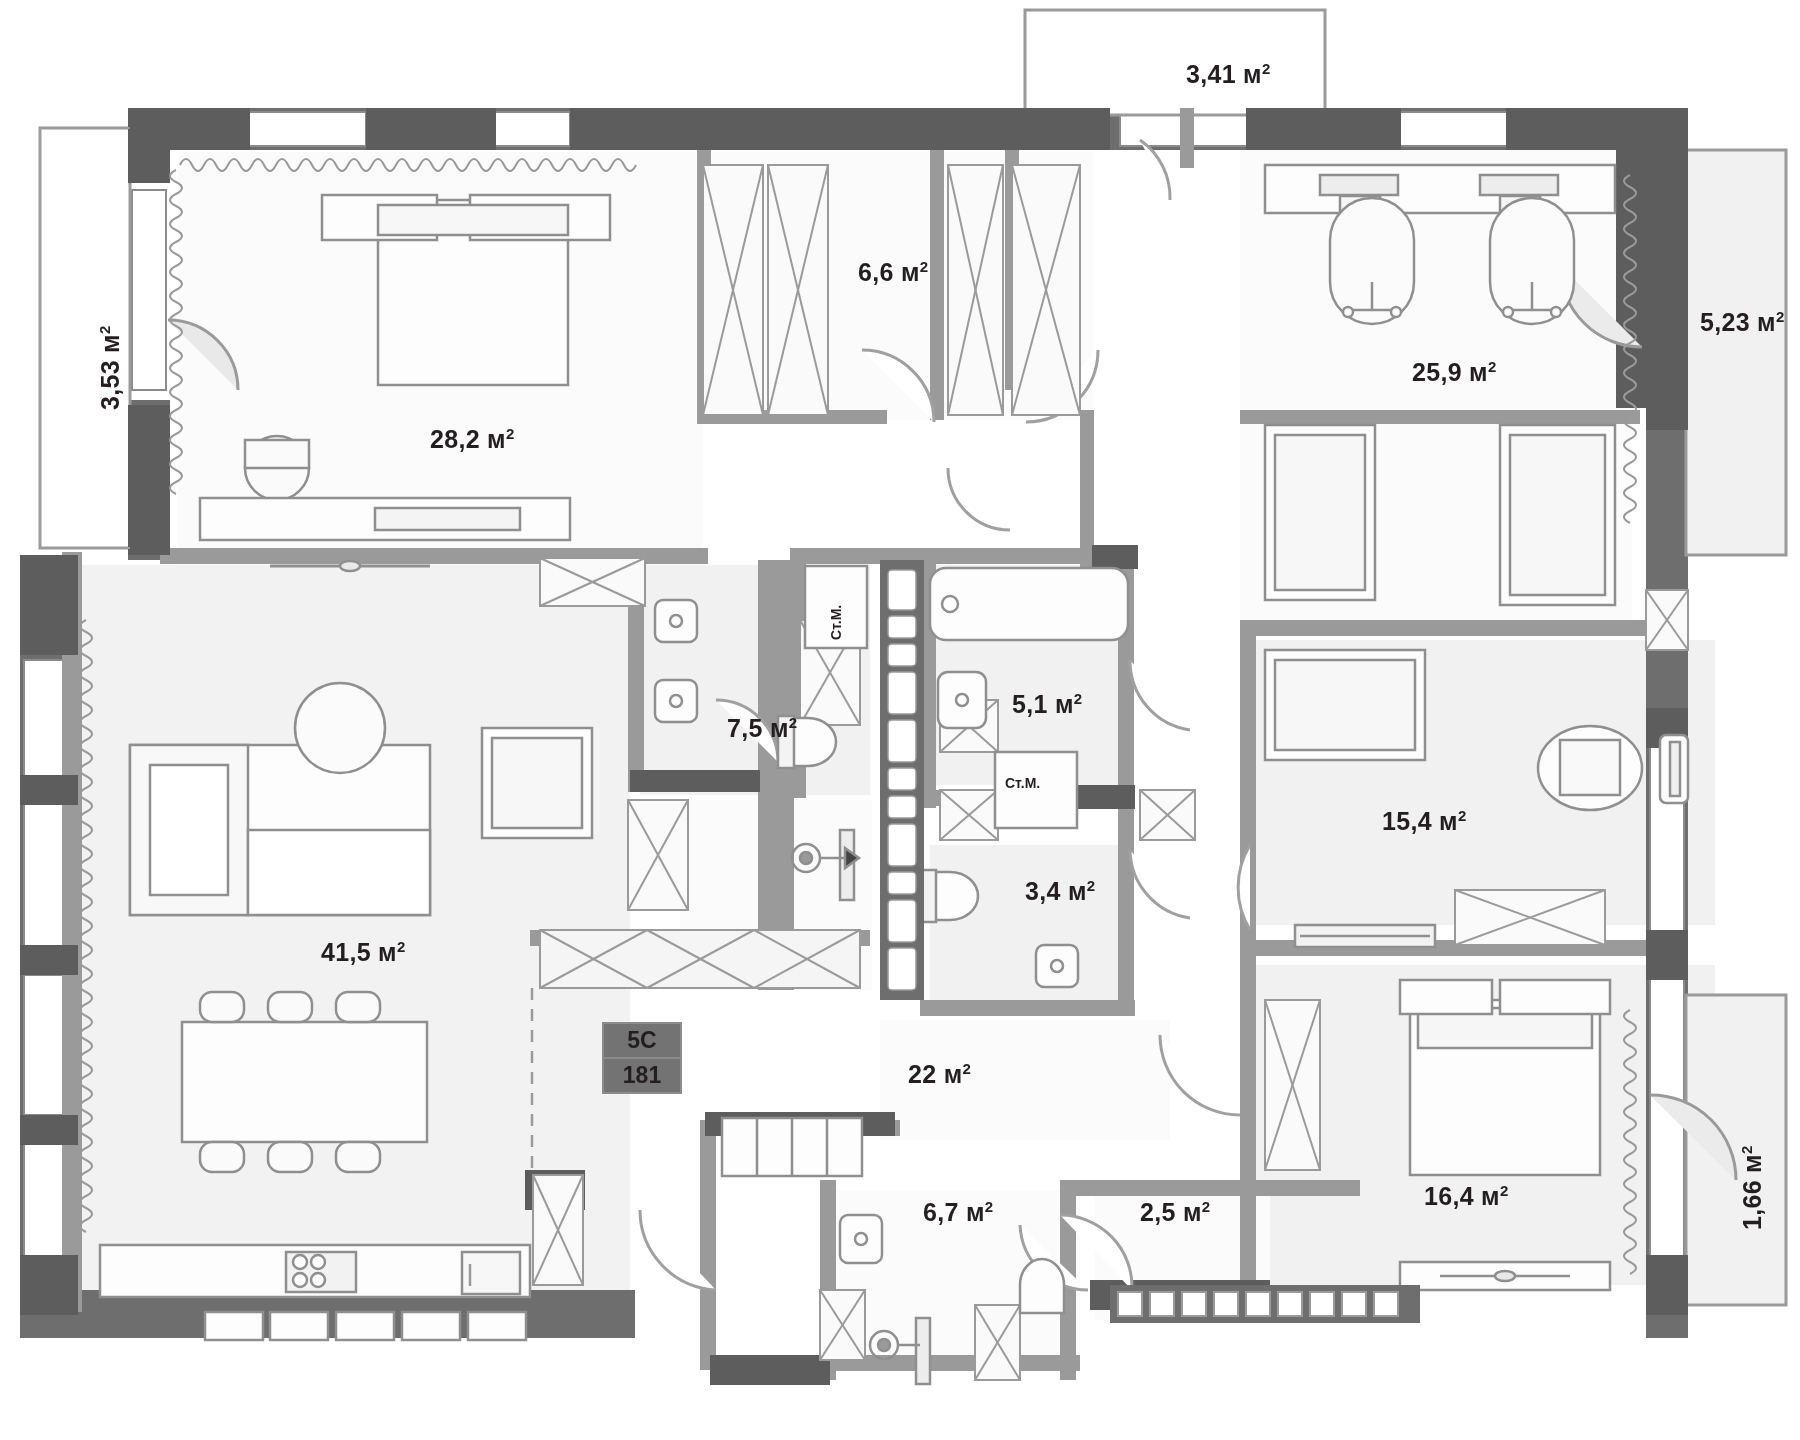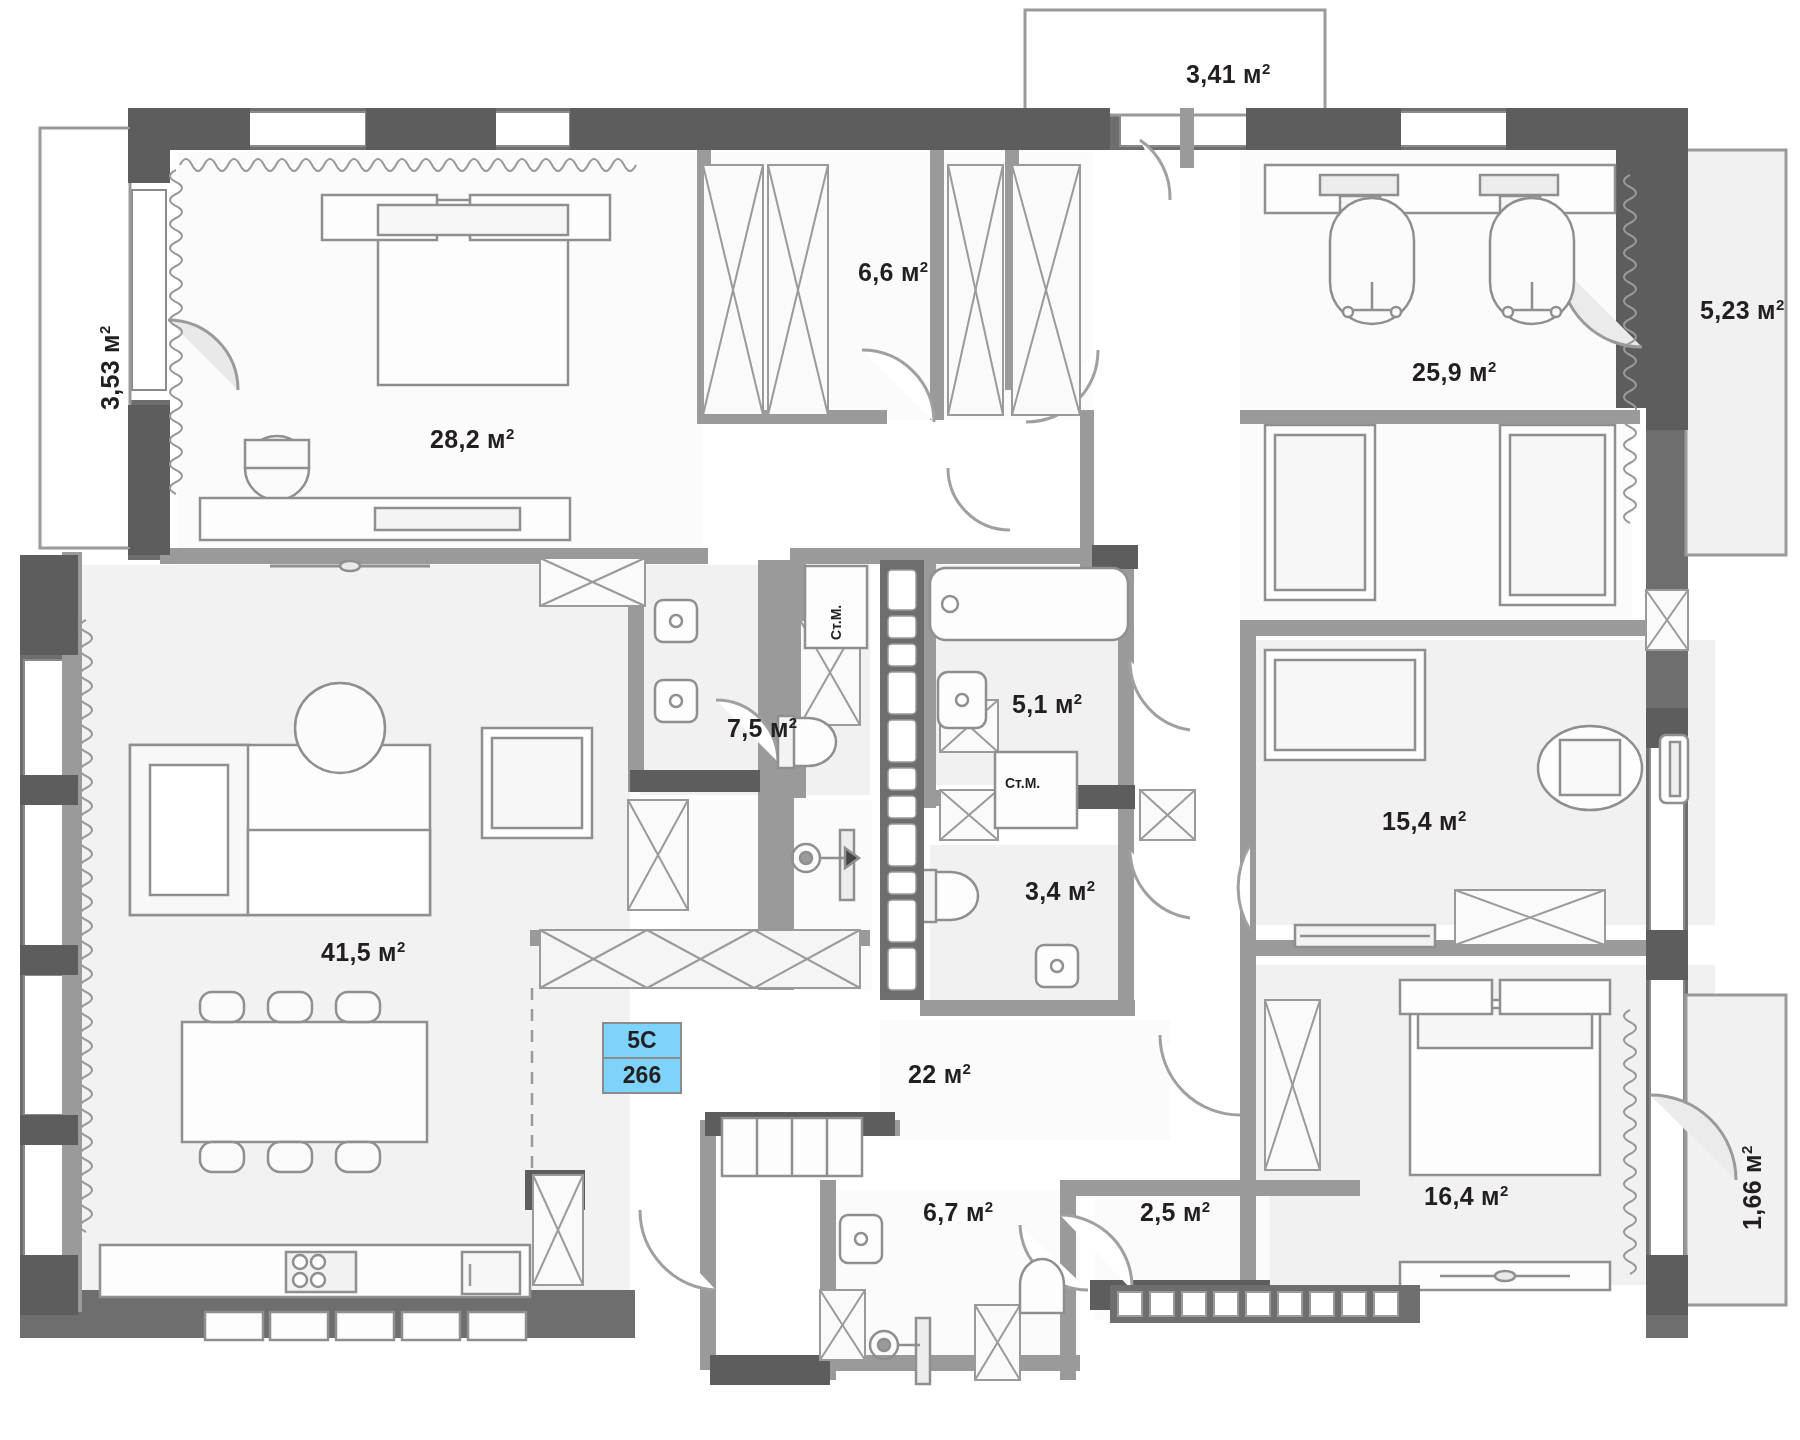--- a/index.html
+++ b/index.html
@@ -7,21 +7,21 @@
   #plan{position:relative;width:1800px;height:1440px;background:#fff;overflow:hidden;}
   #plan svg{position:absolute;left:0;top:0;}
   .lbl{position:absolute;font-weight:bold;color:#231f20;white-space:nowrap;
        font-family:"Liberation Sans", sans-serif;}
   .area{font-size:25px;letter-spacing:.3px;}
   .area sup{font-size:15px;vertical-align:super;}
   .rot-l{transform:rotate(-90deg);transform-origin:left top;}
   .rot-r{transform:rotate(-90deg);transform-origin:left top;}
   .sm{font-size:14px;font-weight:bold;color:#231f20;}
   .sm-rot{transform:rotate(-90deg);transform-origin:left top;}
-  .tagbox{position:absolute;border:2px solid #8c8c8c;background:#7dd3fc;
+  .tagbox{position:absolute;border:2px solid #8c8c8c;background:#737373;
           width:76px;text-align:center;}
   .tagbox div{font-size:23px;font-weight:bold;color:#231f20;padding:3px 0;}
   .tagbox .t1{border-bottom:2px solid #8c8c8c;}
 </style>
 </head>
 <body>
 
 <div id="plan">
 
 <svg width="1800" height="1440" viewBox="0 0 1800 1440">
@@ -517,26 +517,26 @@
 <div class="lbl area" style="left:1424px;top:1182px;">16,4 м<sup>2</sup></div>
 
 <div class="lbl area" style="left:923px;top:1198px;">6,7 м<sup>2</sup></div>
 
 <div class="lbl area" style="left:1140px;top:1198px;">2,5 м<sup>2</sup></div>
 
 <div class="lbl area" style="left:1186px;top:60px;">3,41 м<sup>2</sup></div>
 
 <div class="lbl area rot-l" style="left:96px;top:410px;">3,53 м<sup>2</sup></div>
 
-<div class="lbl area" style="left:1700px;top:296px;">5,23 м<sup>2</sup></div>
+<div class="lbl area" style="left:1700px;top:308px;">5,23 м<sup>2</sup></div>
 
 <div class="lbl area rot-r" style="left:1738px;top:1230px;">1,66 м<sup>2</sup></div>
 
 <div class="lbl sm sm-rot" style="left:828px;top:640px;">Ст.М.</div>
 
 <div class="lbl sm" style="left:1005px;top:775px;">Ст.М.</div>
 
 <div class="tagbox" style="left:602px;top:1022px;">
   <div class="t1">5C</div>
-  <div>266</div>
+  <div>181</div>
 </div>
 
 </div>
 
 </body></html>

